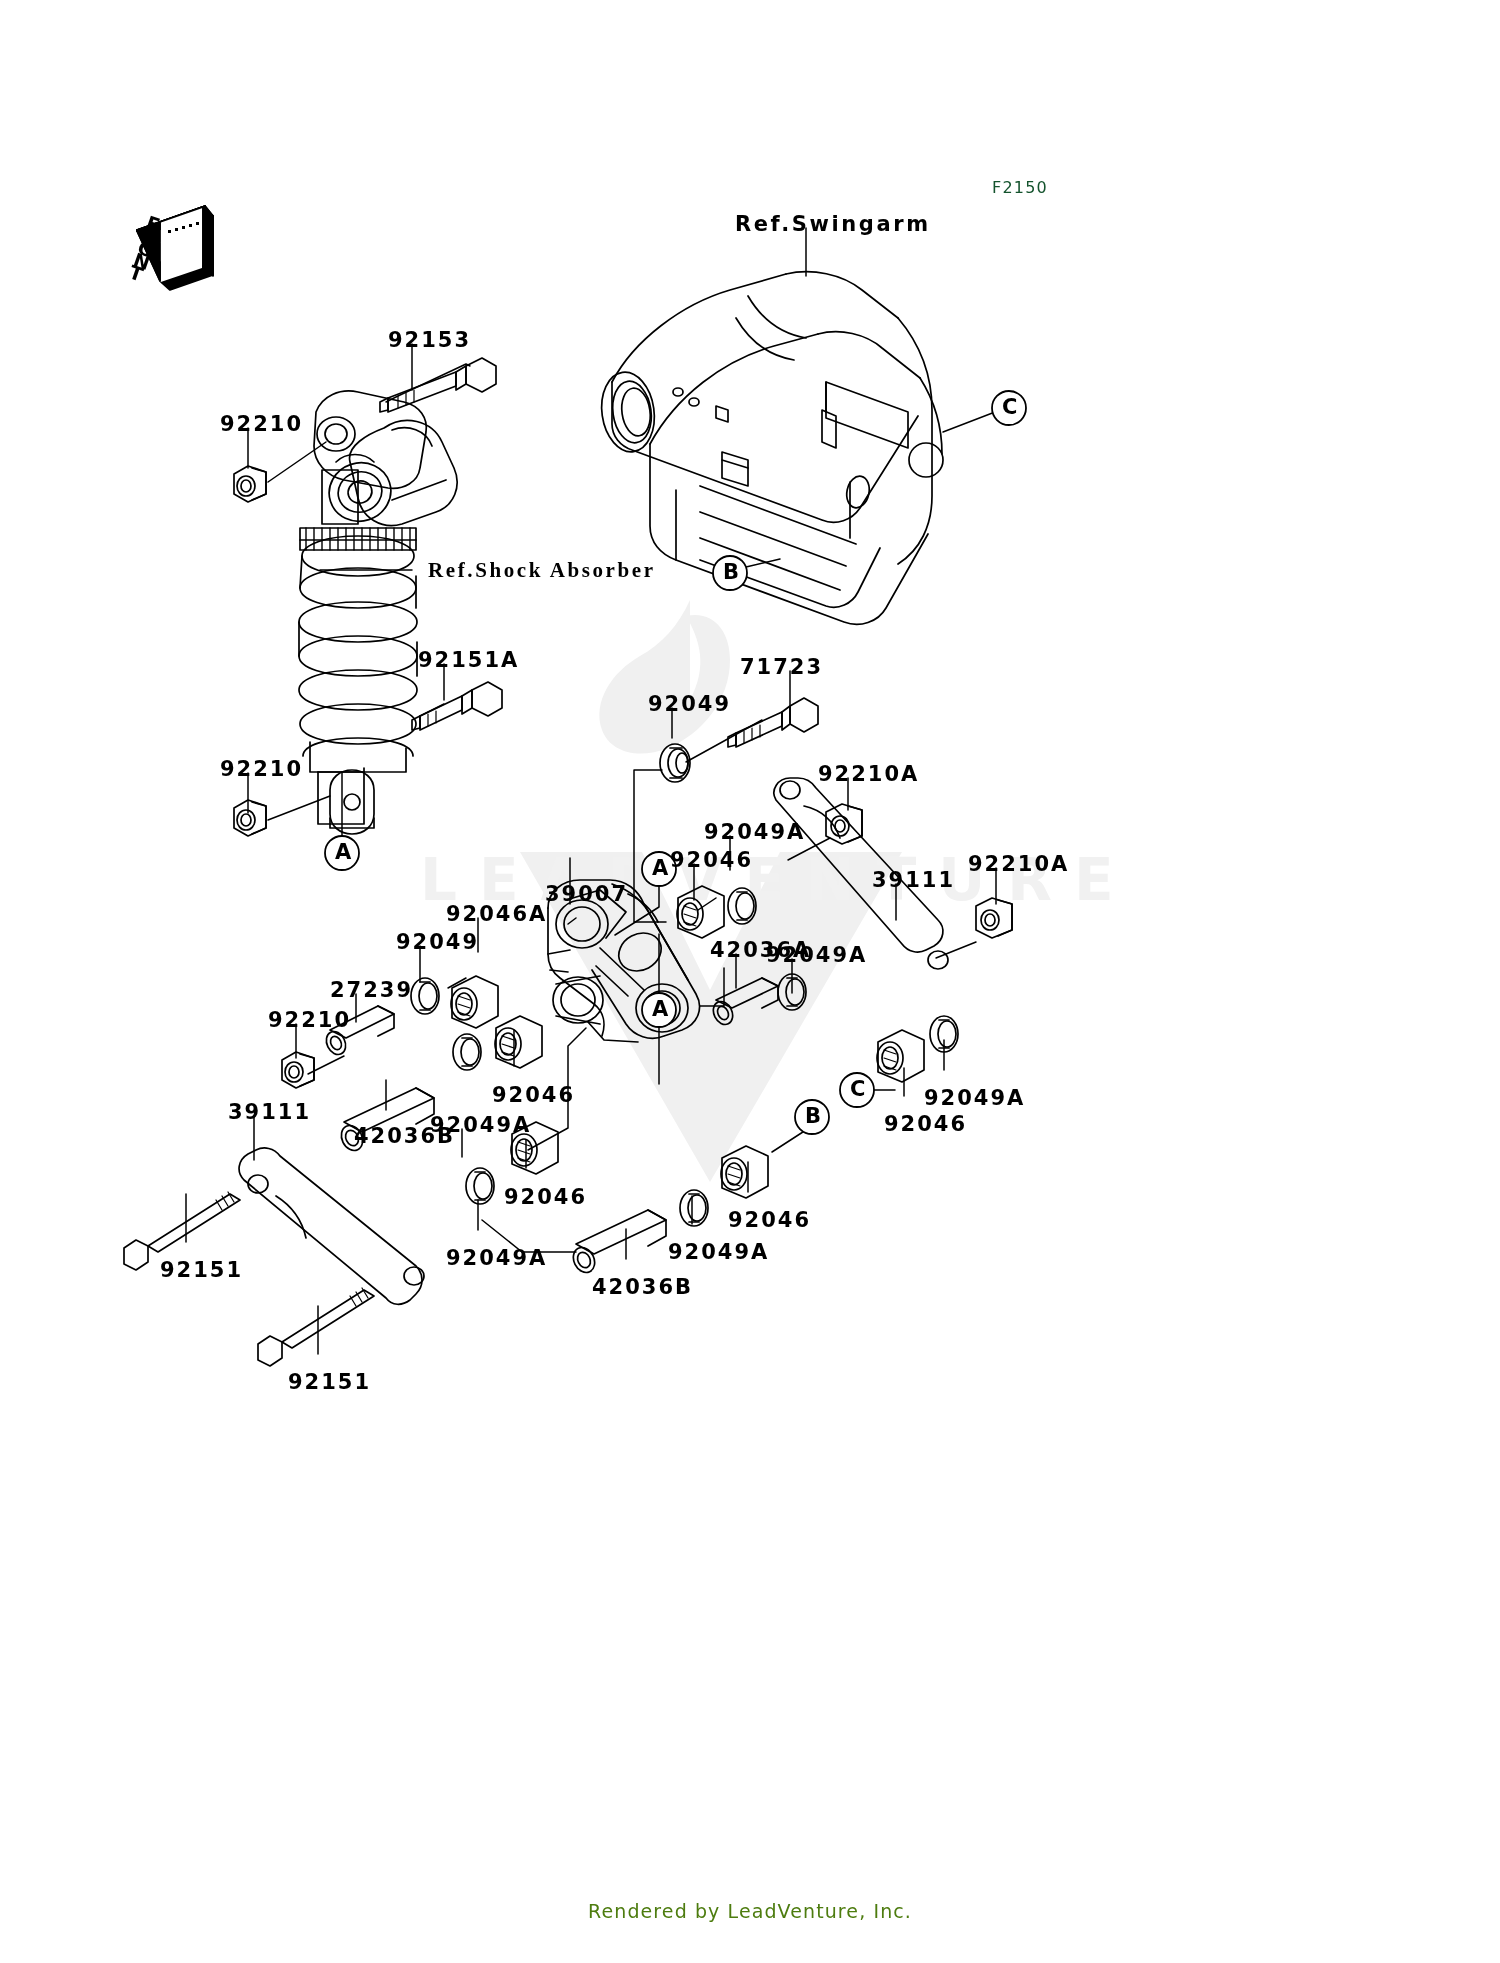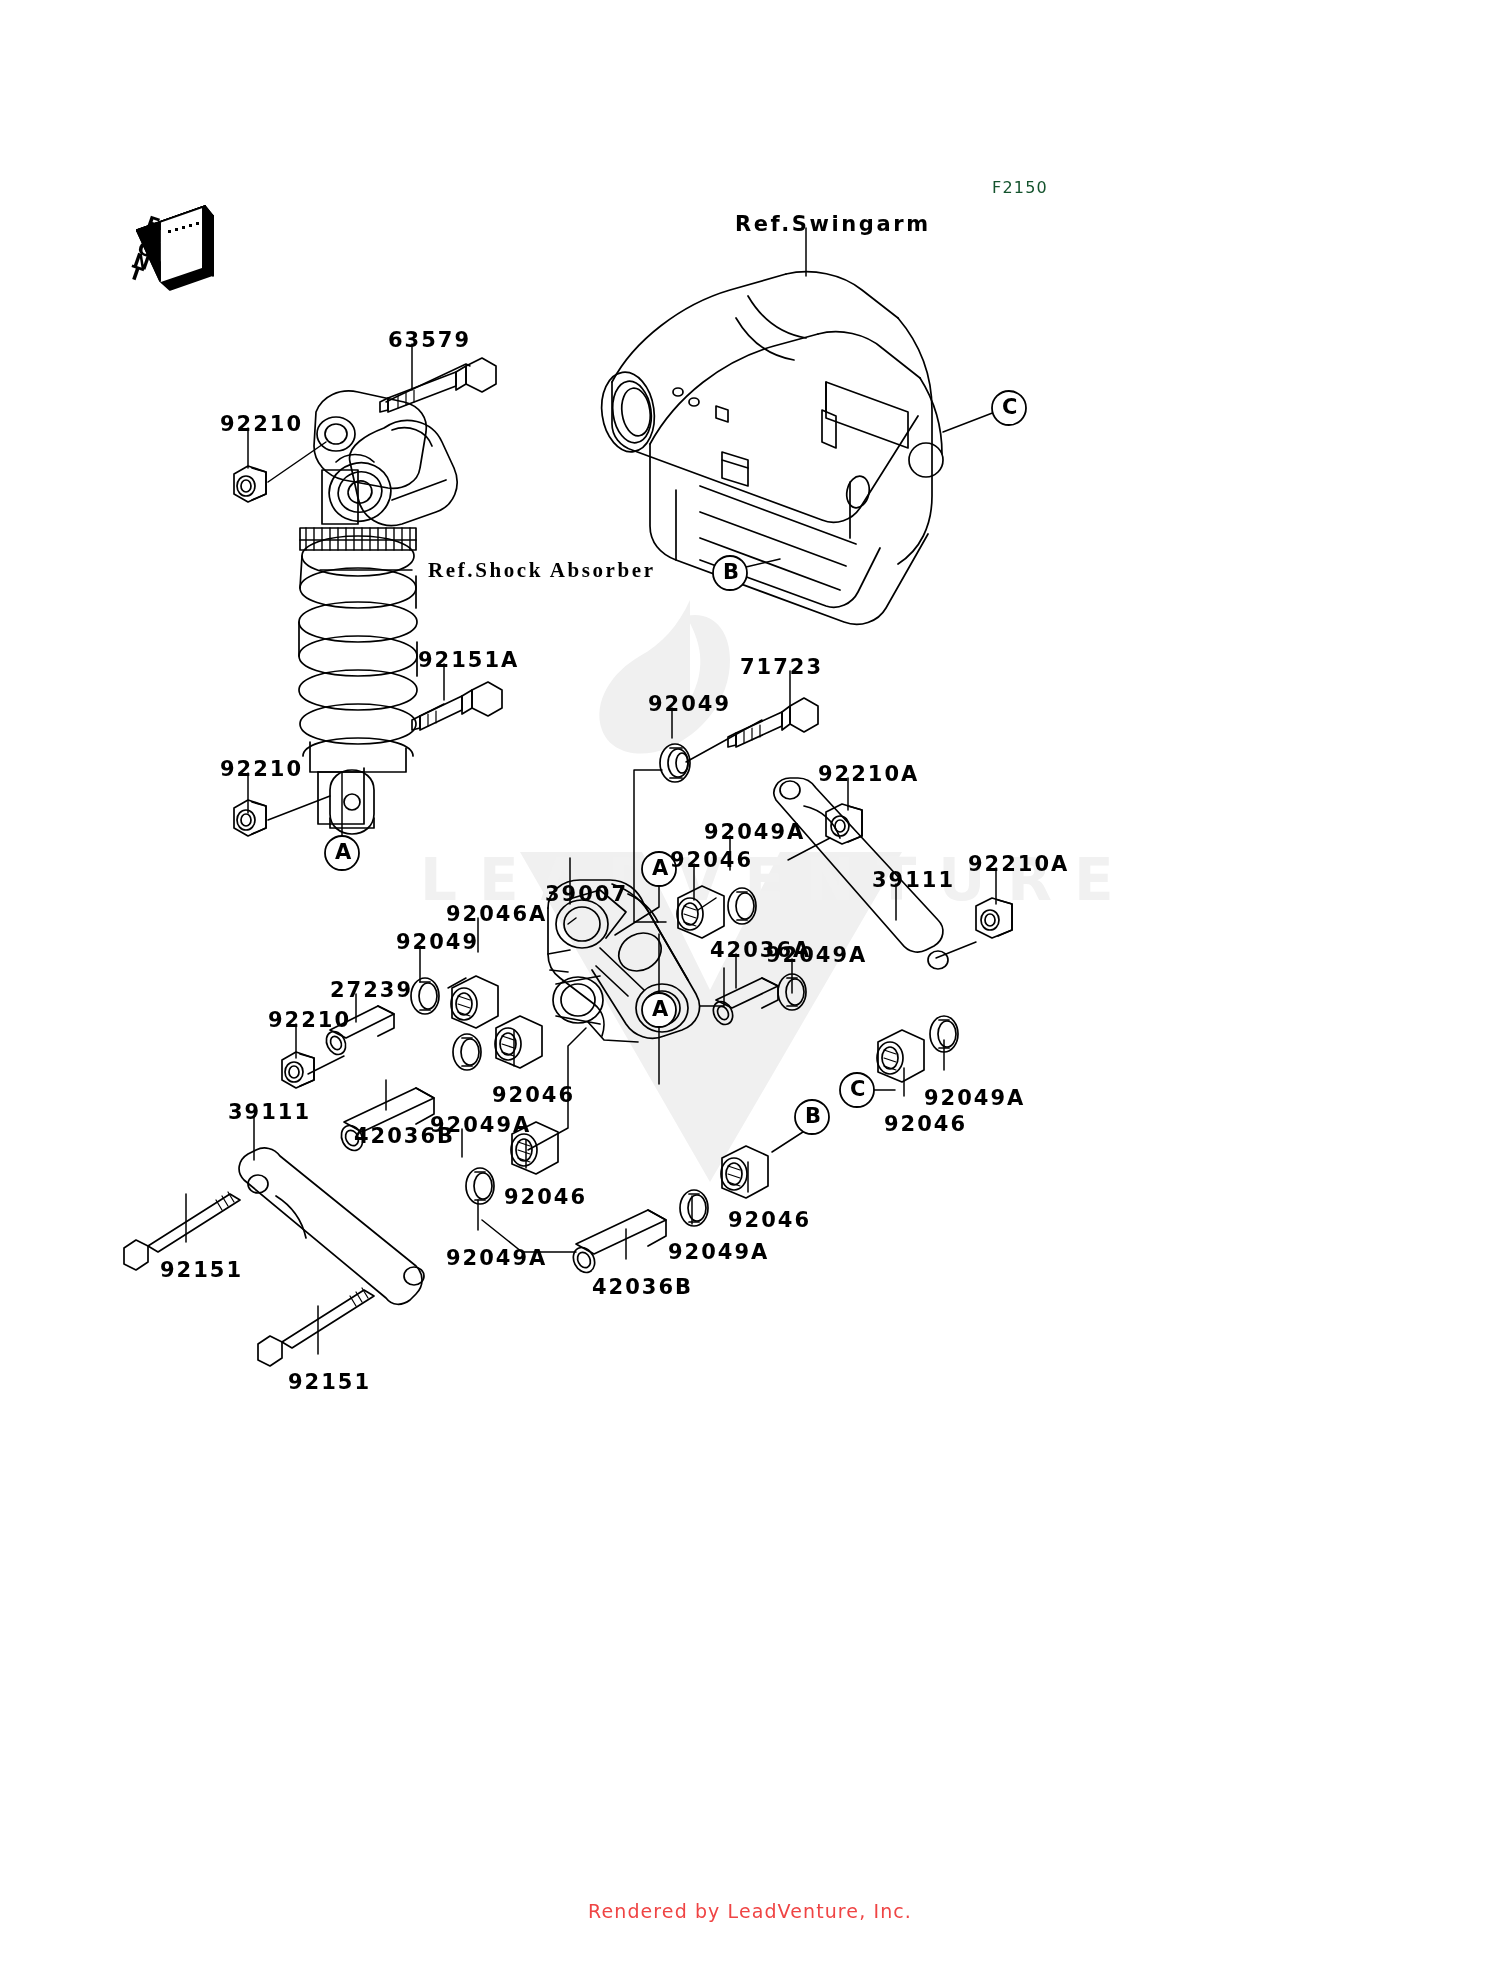--- a/index.html
+++ b/index.html
@@ -7,21 +7,21 @@
        font-family:"DejaVu Sans Mono","Liberation Mono",monospace;color:#000;}
   #stage{position:absolute;left:0;top:0;width:1500px;height:1963px;}
   svg{position:absolute;left:0;top:0;}
   .lbl{position:absolute;font-family:"DejaVu Sans","Liberation Sans",sans-serif;
        font-weight:bold;font-size:21px;letter-spacing:2.0px;white-space:nowrap;color:#000;}
   .lbl.ref{letter-spacing:2.6px;text-align:center;}
   .code{position:absolute;font-family:"DejaVu Sans","Liberation Sans",sans-serif;
         font-size:16px;letter-spacing:1.2px;color:#14532d;}
   .foot{position:absolute;left:0;width:1500px;text-align:center;
         font-family:"DejaVu Sans","Liberation Sans",sans-serif;font-size:19px;
-        letter-spacing:1.1px;color:#ef4444;}
+        letter-spacing:1.1px;color:#4d7c0f;}
   #wm{position:absolute;left:0;top:0;width:1500px;height:1963px;pointer-events:none;}
 </style>
 </head>
 <body>
 
 <div id="stage">
 
   <svg id="wm" width="1500" height="1963">
     <g fill="#f0f0f0">
       <path d="M690 700 c18 -34 10 -60 -4 -84 c28 -6 44 16 44 44 c0 40 -28 74 -62 88
@@ -529,21 +529,21 @@
       <div class="code" style="left: 992px; top: 178px;">F2150</div>
       <div style="position: absolute; left: 149px; top: 216px; width: 58px; height: 66px; font-family: &quot;DejaVu Sans&quot;, &quot;Liberation Sans&quot;, sans-serif; font-weight: bold; font-size: 19px; color: rgb(0, 0, 0); letter-spacing: 1px; line-height: 13px; transform: rotate(19deg); transform-origin: 0px 0px;">
         <div style="height: 13px;">F</div>
         <div style="height: 13px;">R</div>
         <div style="height: 13px;">O</div>
         <div style="height: 13px;">N</div>
         <div style="height: 13px;">T</div>
       </div>
       <div class="lbl ref" style="left: 735px; top: 212px;">Ref.Swingarm</div>
       <div class="lbl ref" style="left: 428px; top: 558px; font-family: Liberation Serif, serif;">Ref.Shock Absorber</div>
-      <div class="lbl" style="left: 388px; top: 328px;">63579</div>
+      <div class="lbl" style="left: 388px; top: 328px;">92153</div>
       <div class="lbl" style="left: 220px; top: 412px;">92210</div>
       <div class="lbl" style="left: 418px; top: 648px;">92151A</div>
       <div class="lbl" style="left: 220px; top: 757px;">92210</div>
       <div class="lbl" style="left: 740px; top: 655px;">71723</div>
       <div class="lbl" style="left: 648px; top: 692px;">92049</div>
       <div class="lbl" style="left: 818px; top: 762px;">92210A</div>
       <div class="lbl" style="left: 545px; top: 842px; margin-top: 40px;">39007</div>
       <div class="lbl" style="left: 704px; top: 820px;">92049A</div>
       <div class="lbl" style="left: 670px; top: 848px;">92046</div>
       <div class="lbl" style="left: 872px; top: 868px;">39111</div>

